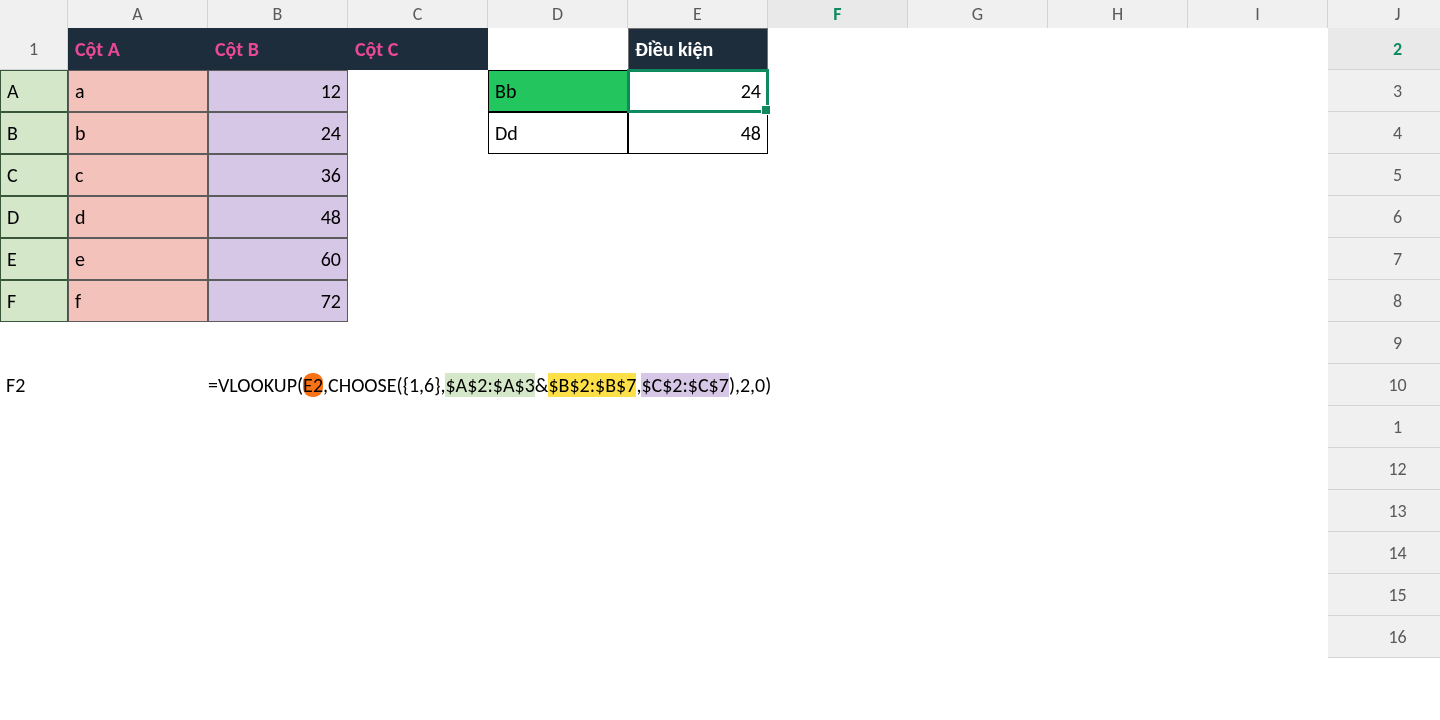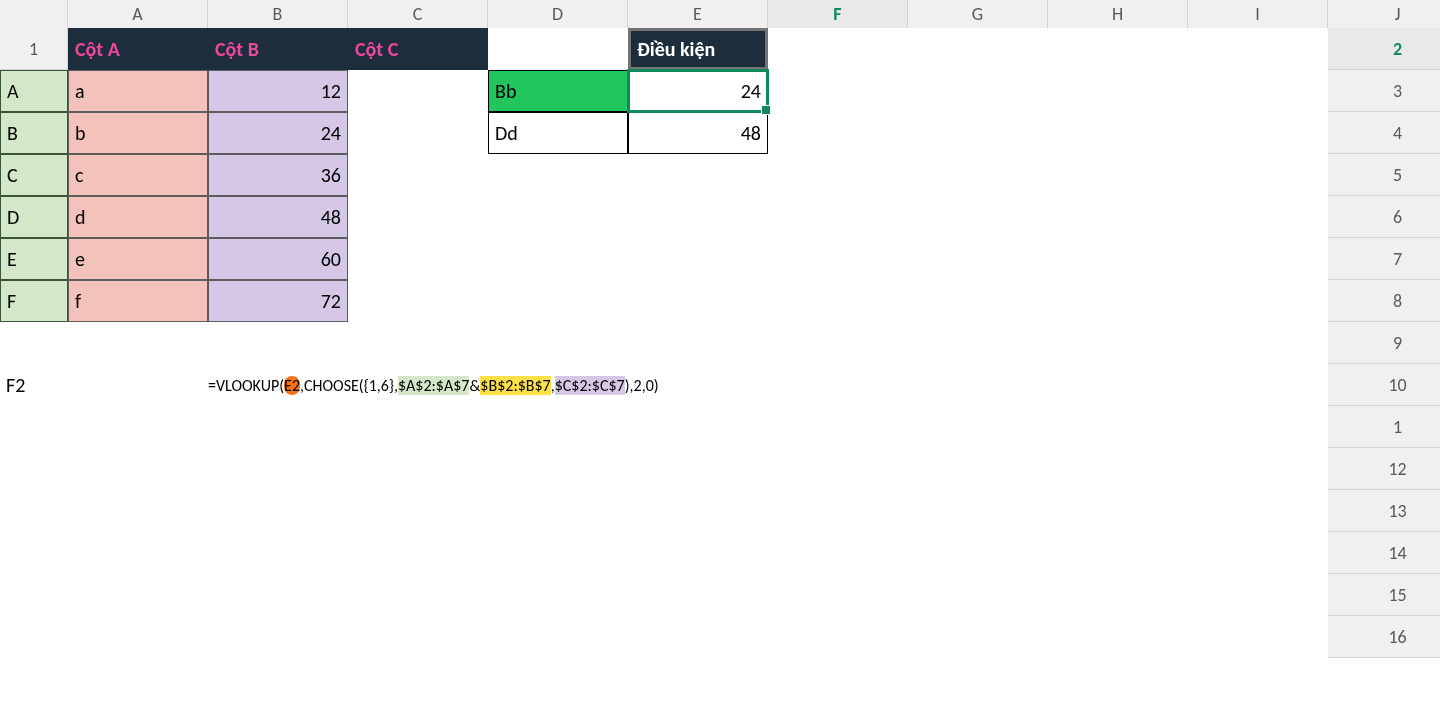--- a/index.html
+++ b/index.html
@@ -70,21 +70,21 @@
   .t1c {
     background: #d7c7e6;
     border: 1px solid #5c5c5c;
     justify-content: flex-end;
   }
   
   .t2h {
     background: #1e2d3b;
     color: #fff;
     font-weight: 600;
-    border: 3px solid #737373;
+    border: 1px solid #737373;
   }
   .t2c {
     border: 1px solid #000;
     background: #fff;
   }
   .t2c.right { justify-content: flex-end; }
   .t2c.sel-e { background: #22c55e; }
   
   .selected {
     outline: 3px solid #0f8a5f;
@@ -99,21 +99,21 @@
     width: 8px;
     height: 8px;
     background: #0f8a5f;
     border: 1px solid #fff;
   }
   
   .formula-span {
     position: absolute;
     display: flex;
     align-items: center;
-    font-size: 16px;
+    font-size: 20px;
     white-space: nowrap;
     pointer-events: none;
   }
   .hl-blue  { background: #f97316; border-radius: 9px; }
   .hl-green { background: #d4e7c9; }
   .hl-red   { background: #fde047; }
   .hl-purple{ background: #d7c7e6; }
   
   .head-row { height: 28px; }
 </style>
@@ -307,20 +307,20 @@
       <div class="cell"></div>
       <div class="cell"></div>
       <div class="cell"></div>
       <div class="cell"></div>
     </div>
 
 <div class="formula-span" style="left:208px; top:calc(28px + 8*42px); height:42px;">
   <span>=VLOOKUP(</span>
   <span class="hl-blue">E2</span>
   <span>,CHOOSE({1,6},</span>
-  <span class="hl-green">$A$2:$A$7</span>
+  <span class="hl-green">$A$2:$A$3</span>
   <span>&amp;</span>
   <span class="hl-red">$B$2:$B$7</span>
   <span>,</span>
   <span class="hl-purple">$C$2:$C$7</span>
   <span>),2,0)</span>
 </div>
 </div>
 
 </body></html>

